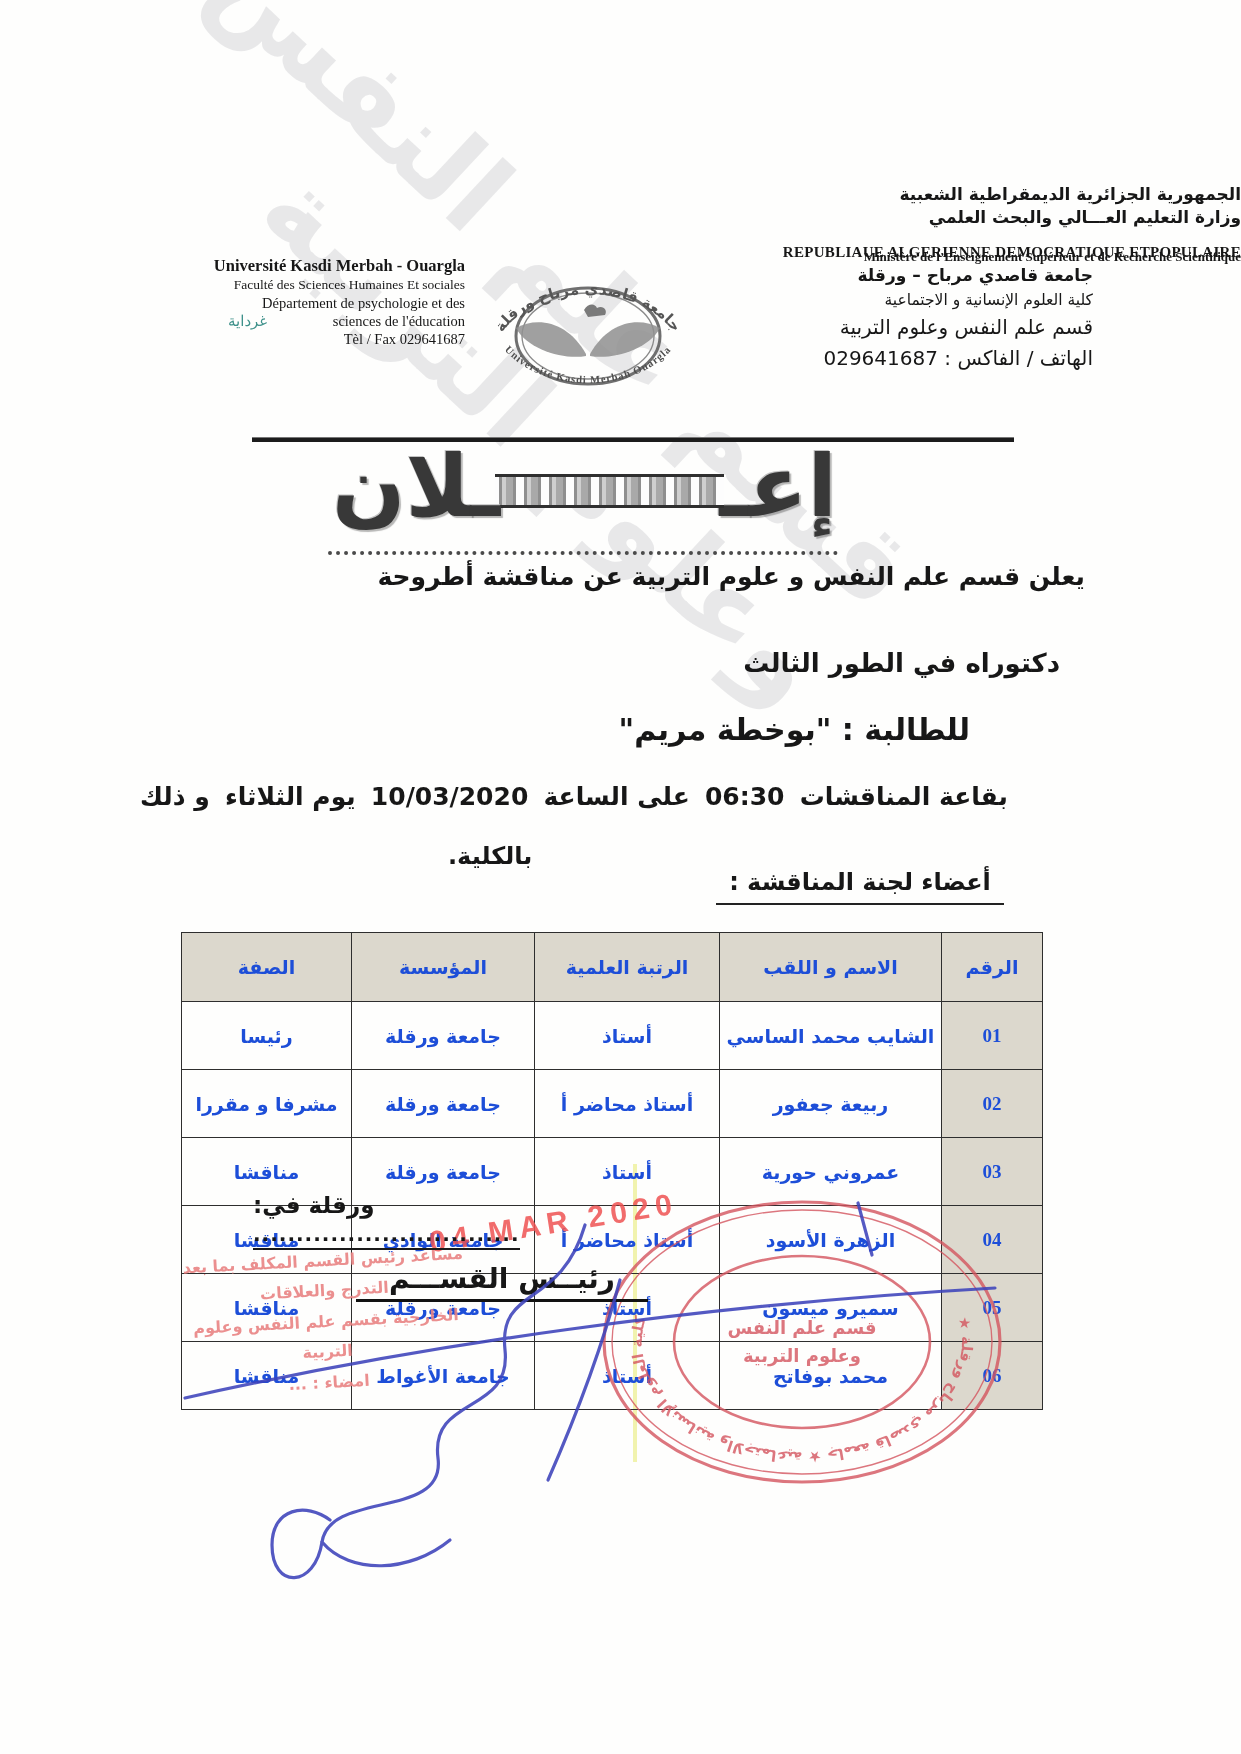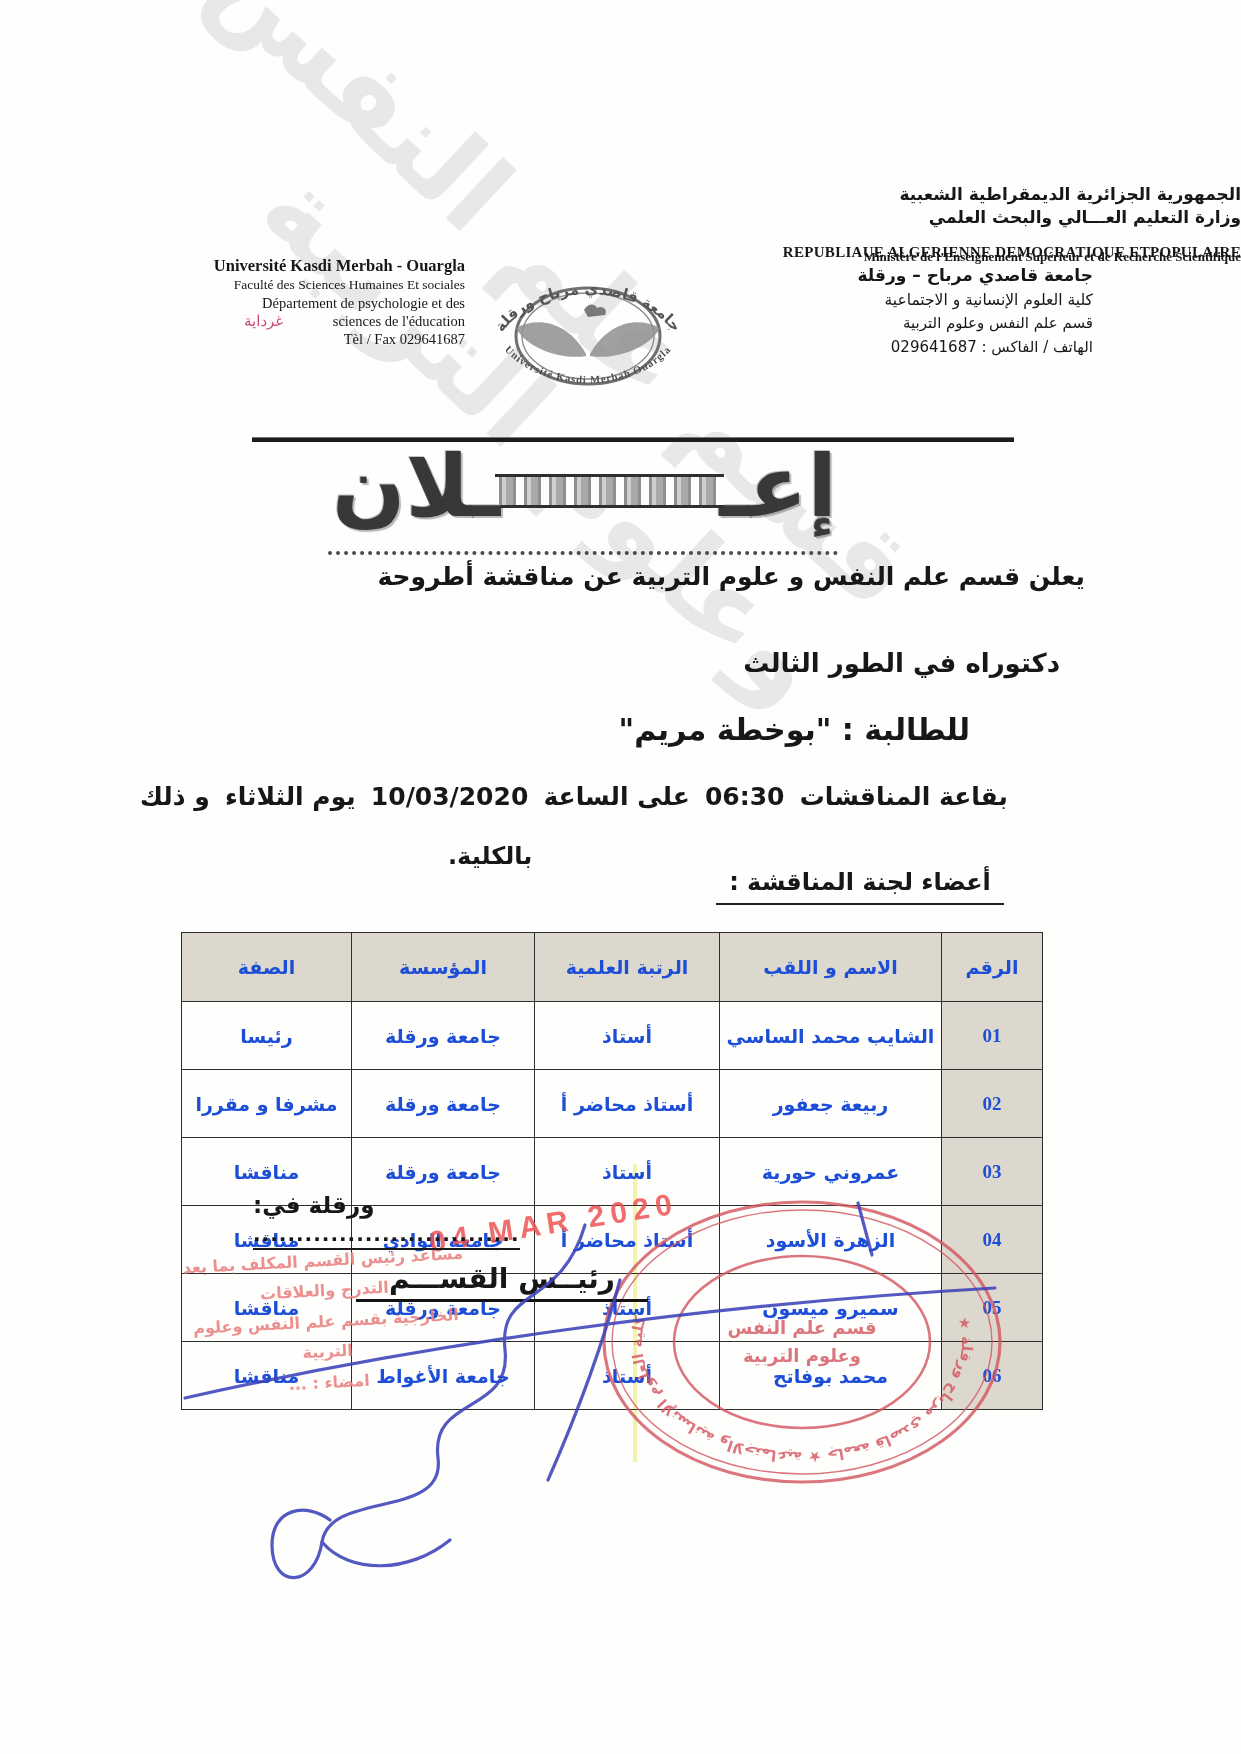--- a/index.html
+++ b/index.html
@@ -28,26 +28,26 @@
   .hdr{left:0;width:100%;z-index:1;}
   .hdr-ar1{top:184px;font-size:17px;}
   .hdr-ar2{top:207px;font-size:17px;}
   .hdr-fr1{top:244px;font-size:15px;letter-spacing:.3px;}
   .hdr-fr2{top:249px;font-size:13px;}
 
   .left-block{left:120px;top:256px;width:345px;z-index:1;line-height:1.25;}
   .lb1{font-size:16.5px;font-weight:bold;}
   .lb2{font-size:13.5px;}
   .lb3,.lb4,.lb5{font-size:14.5px;}
-  .lb-overlay{position:absolute;left:124px;top:56px;font-size:15px;color:#be185d;opacity:.8;}
+  .lb-overlay{position:absolute;left:108px;top:56px;font-size:15px;color:#0f766e;opacity:.8;}
 
   .right-block{left:768px;top:262px;width:325px;z-index:1;line-height:1.55;}
   .rb1{font-size:17px;font-weight:bold;}
   .rb2{font-size:15.5px;}
-  .rb3,.rb4{font-size:15px;}
+  .rb3,.rb4{font-size:20px;}
 
   .logo-box{left:468px;top:258px;width:240px;height:140px;z-index:1;}
 
   .rule{left:252px;top:437px;width:762px;height:4px;background:#1c1c1c;border-top:1px solid #777;z-index:1;}
 
   
   .eilan{left:332px;top:446px;width:505px;display:flex;direction:rtl;align-items:flex-end;z-index:1;
          color:#383838;text-shadow:2px 2px 1px rgba(0,0,0,.28),-1px -1px 0 #c2c2c2;}
   .eilan .letters{font-size:86px;font-weight:bold;line-height:.95;}
   .eilan .band{

